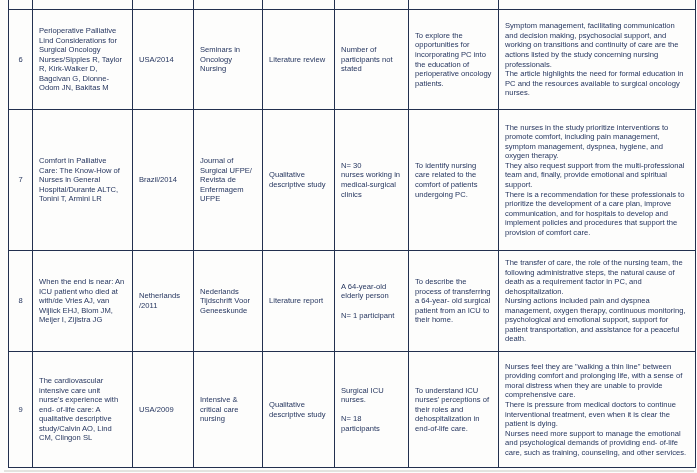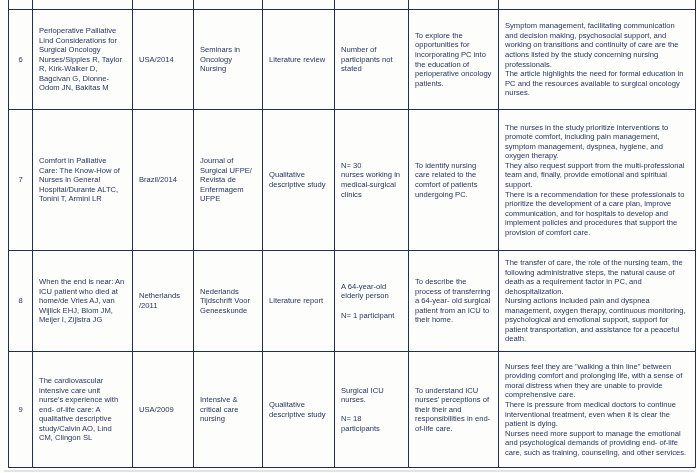--- a/index.html
+++ b/index.html
@@ -112,42 +112,42 @@
       <td>N= 30
 nurses working in medical-surgical clinics</td>
       <td>To identify nursing care related to the comfort of patients undergoing PC.</td>
       <td class="res">The nurses in the study prioritize interventions to promote comfort, including pain management, symptom management, dyspnea, hygiene, and oxygen therapy.
 They also request support from the multi-professional team and, finally, provide emotional and spiritual support.
 There is a recommendation for these professionals to prioritize the development of a care plan, improve communication, and for hospitals to develop and implement policies and procedures that support the provision of comfort care.</td>
     </tr>
 
     <tr class="r8">
       <td class="num">8</td>
-      <td>When the end is near: An ICU patient who died at home/de Vries AJ, van Wijlick EHJ, Blom JM, Meijer I, Zijlstra JG</td>
+      <td>When the end is near: An ICU patient who died at with/de Vries AJ, van Wijlick EHJ, Blom JM, Meijer I, Zijlstra JG</td>
       <td>Netherlands /2011</td>
       <td>Nederlands Tijdschrift Voor Geneeskunde</td>
       <td>Literature report</td>
       <td>A 64-year-old elderly person
 
 N= 1 participant</td>
       <td>To describe the process of transferring a 64-year- old surgical patient from an ICU to their home.</td>
       <td class="res">The transfer of care, the role of the nursing team, the following administrative steps, the natural cause of death as a requirement factor in PC, and dehospitalization.
 Nursing actions included pain and dyspnea management, oxygen therapy, continuous monitoring, psychological and emotional support, support for patient transportation, and assistance for a peaceful death.</td>
     </tr>
 
     <tr class="r9">
       <td class="num">9</td>
       <td>The cardiovascular intensive care unit nurse's experience with end- of-life care: A qualitative descriptive study/Calvin AO, Lind CM, Clingon SL</td>
       <td>USA/2009</td>
       <td>Intensive &amp; critical care nursing</td>
       <td>Qualitative descriptive study</td>
       <td>Surgical ICU nurses.
 
 N= 18 participants</td>
-      <td>To understand ICU nurses' perceptions of their their and responsibilities in end-of-life care.</td>
+      <td>To understand ICU nurses' perceptions of their roles and dehospitalization in end-of-life care.</td>
       <td class="res">Nurses feel they are "walking a thin line" between providing comfort and prolonging life, with a sense of moral distress when they are unable to provide comprehensive care.
 There is pressure from medical doctors to continue interventional treatment, even when it is clear the patient is dying.
 Nurses need more support to manage the emotional and psychological demands of providing end- of-life care, such as training, counseling, and other services.</td>
     </tr>
   </tbody>
     </table>
 
   <div class="bottom-shadow"></div>
 </div>
 

